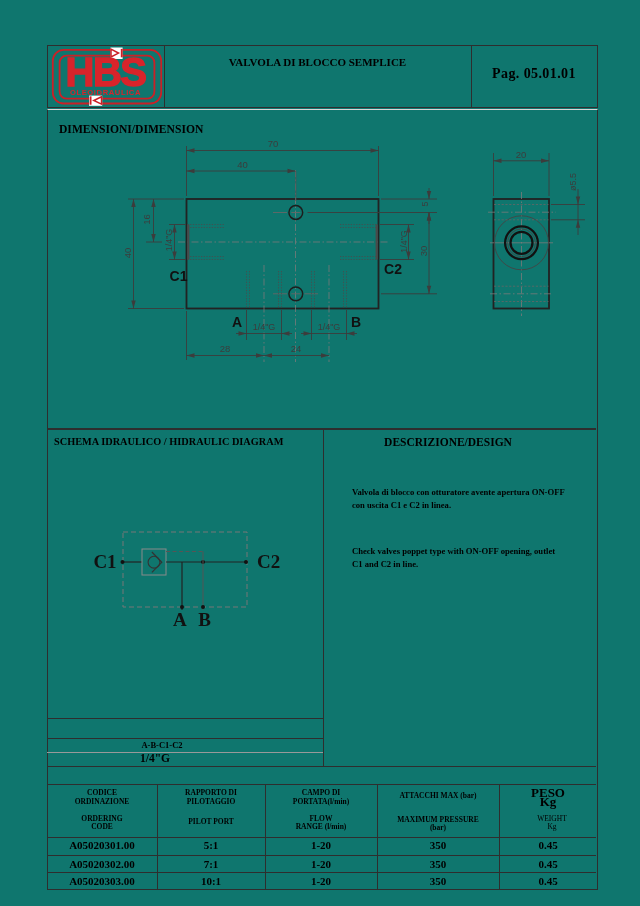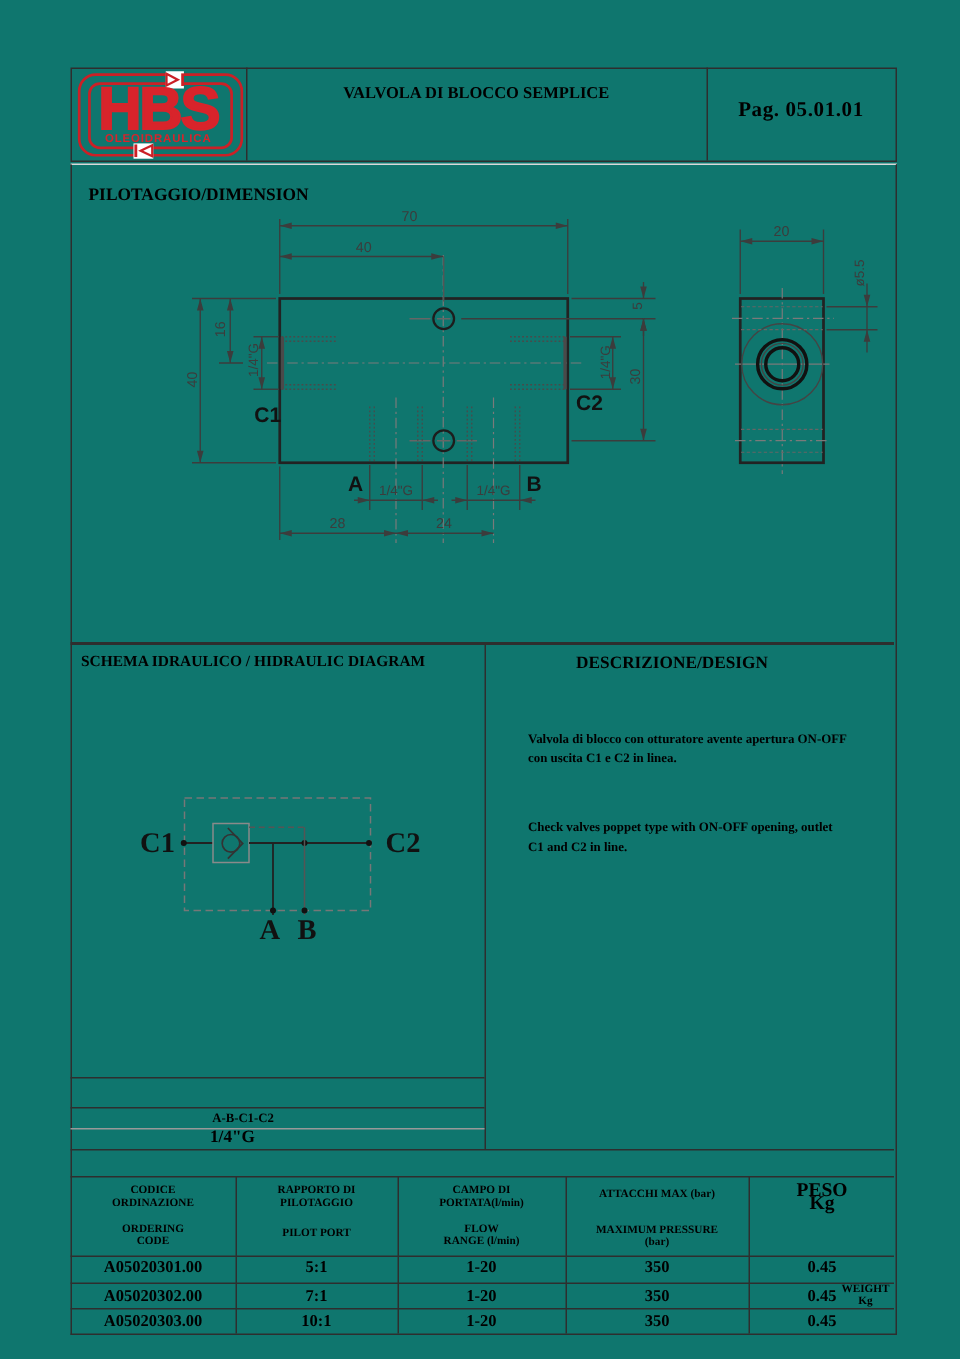--- a/index.html
+++ b/index.html
@@ -34,21 +34,21 @@
   <text x="58.5" y="49.7" font-family="Liberation Sans, sans-serif" font-size="7.6" font-weight="bold" fill="#d8242b" text-anchor="middle" style="letter-spacing:0.6px;">OLEOIDRAULICA</text>
 </svg>
 
 <div class="abs ctr" style="left:164px;top:56px;width:307px;font-size:11px;font-weight:bold;">VALVOLA DI BLOCCO SEMPLICE</div>
 
 
 <div class="abs ctr" style="left:471px;top:66px;width:126px;font-size:14px;font-weight:bold;letter-spacing:0.4px;">Pag. 05.01.01</div>
 
 <div class="abs" style="left:47px;top:109px;width:549px;height:779px;border:1px solid #2e2e2e;border-top:1px solid #d9d9d9;"></div>
 
-<div class="abs" style="left:59px;top:123px;font-size:11.6px;font-weight:bold;">PILOTAGGIO/DIMENSION</div>
+<div class="abs" style="left:59px;top:123px;font-size:11.6px;font-weight:bold;">DIMENSIONI/DIMENSION</div>
 
 <svg class="abs" style="left:47px;top:110px;" width="550" height="318" viewBox="47 110 550 318" fill="none">
 
   <rect x="186.5" y="199" width="192" height="109.5" stroke="#222" stroke-width="1.8"></rect>
 
   <path d="M295.5 170 V 362" stroke="#7a7a7a" stroke-width="0.8" stroke-dasharray="7 2.5 1.5 2.5"></path>
 
   <path d="M178 242 H 388" stroke="#7a7a7a" stroke-width="0.8" stroke-dasharray="7 2.5 1.5 2.5"></path>
 
   <circle cx="295.8" cy="212.5" r="6.9" stroke="#1d1d1d" stroke-width="1.5"></circle>
@@ -288,21 +288,21 @@
 <div class="abs ctr" style="left:157px;top:789px;width:108px;font-size:7.5px;font-weight:bold;line-height:8.7px;">RAPPORTO DI<br>PILOTAGGIO</div>
 <div class="abs ctr" style="left:157px;top:818px;width:108px;font-size:7.5px;font-weight:bold;line-height:8.7px;">PILOT PORT</div>
 
 <div class="abs ctr" style="left:265px;top:789px;width:112px;font-size:7.5px;font-weight:bold;line-height:8.7px;">CAMPO DI<br>PORTATA(l/min)</div>
 <div class="abs ctr" style="left:265px;top:814.5px;width:112px;font-size:7.5px;font-weight:bold;line-height:8.7px;">FLOW<br>RANGE (l/min)</div>
 
 <div class="abs ctr" style="left:377px;top:792px;width:122px;font-size:7.5px;font-weight:bold;line-height:8.7px;">ATTACCHI MAX (bar)</div>
 <div class="abs ctr" style="left:377px;top:815.5px;width:122px;font-size:7.5px;font-weight:bold;line-height:8.7px;">MAXIMUM PRESSURE<br>(bar)</div>
 
 <div class="abs ctr" style="left:499px;top:789px;width:98px;font-size:13px;font-weight:bold;line-height:8.7px;">PESO<br>Kg</div>
-<div class="abs ctr" style="left:528px;top:814.5px;width:98px;font-size:7.5px;font-weight:bold;line-height:8.7px;margin-top:40px;">WEIGHT<br>Kg</div>
+<div class="abs ctr" style="left:503px;top:814.5px;width:98px;font-size:7.5px;font-weight:normal;line-height:8.7px;">WEIGHT<br>Kg</div>
 
 <div class="hline" style="left:47px;top:837px;width:549px;"></div>
 
 <div class="abs ctr" style="left:47px;top:839px;width:110px;font-size:11px;font-weight:bold;">A05020301.00</div>
 <div class="abs ctr" style="left:157px;top:839px;width:108px;font-size:11px;font-weight:bold;">5:1</div>
 <div class="abs ctr" style="left:265px;top:839px;width:112px;font-size:11px;font-weight:bold;">1-20</div>
 <div class="abs ctr" style="left:377px;top:839px;width:122px;font-size:11px;font-weight:bold;">350</div>
 <div class="abs ctr" style="left:499px;top:839px;width:98px;font-size:11px;font-weight:bold;">0.45</div>
 <div class="hline" style="left:47px;top:855px;width:549px;"></div>
 

